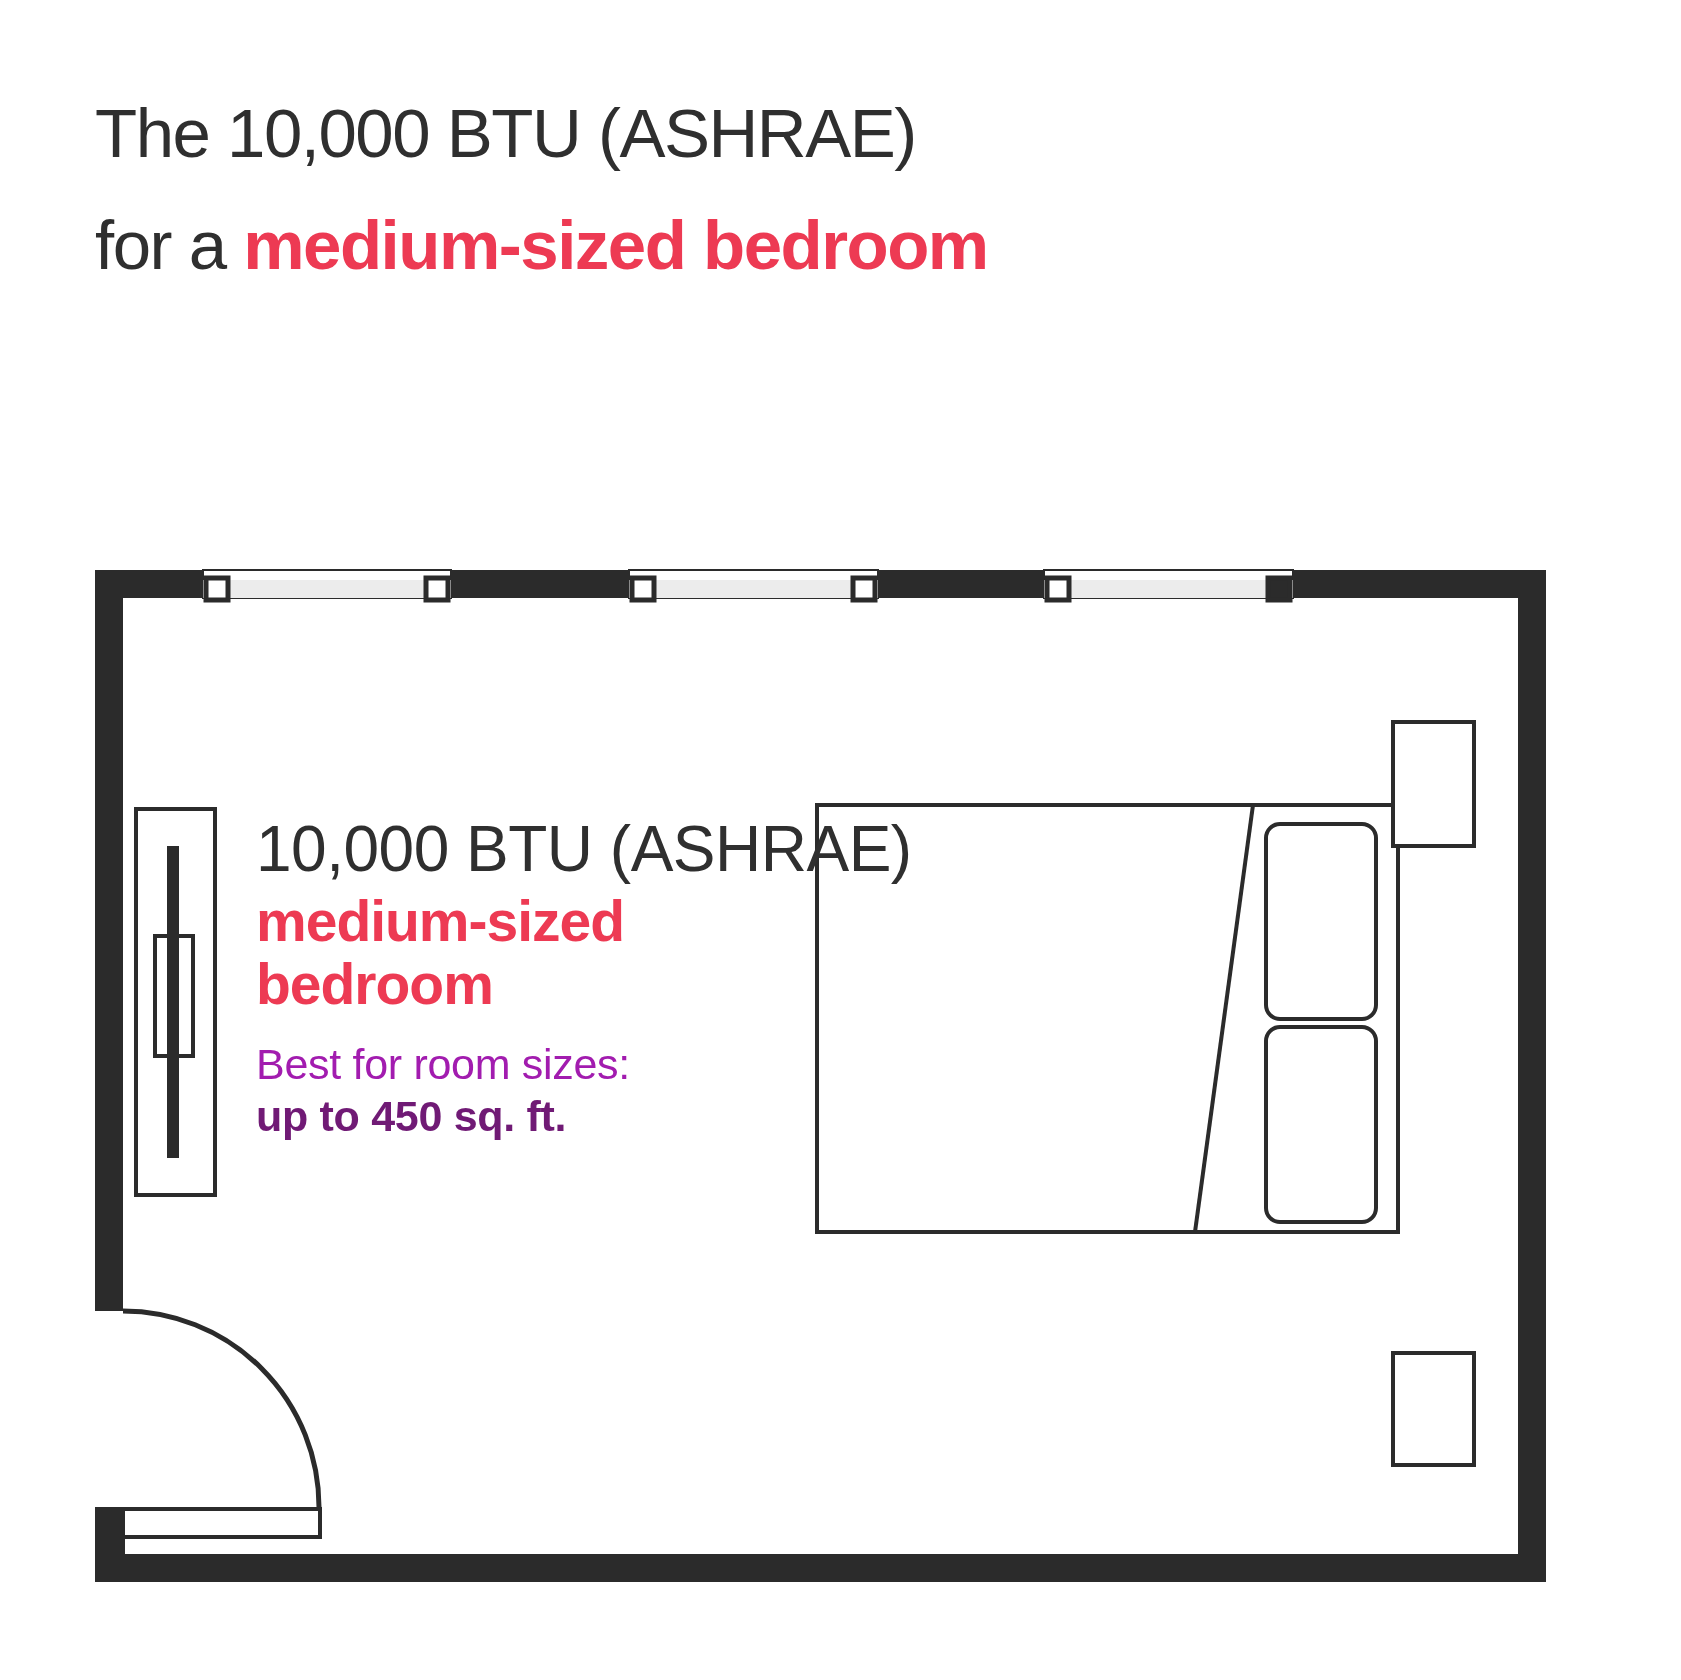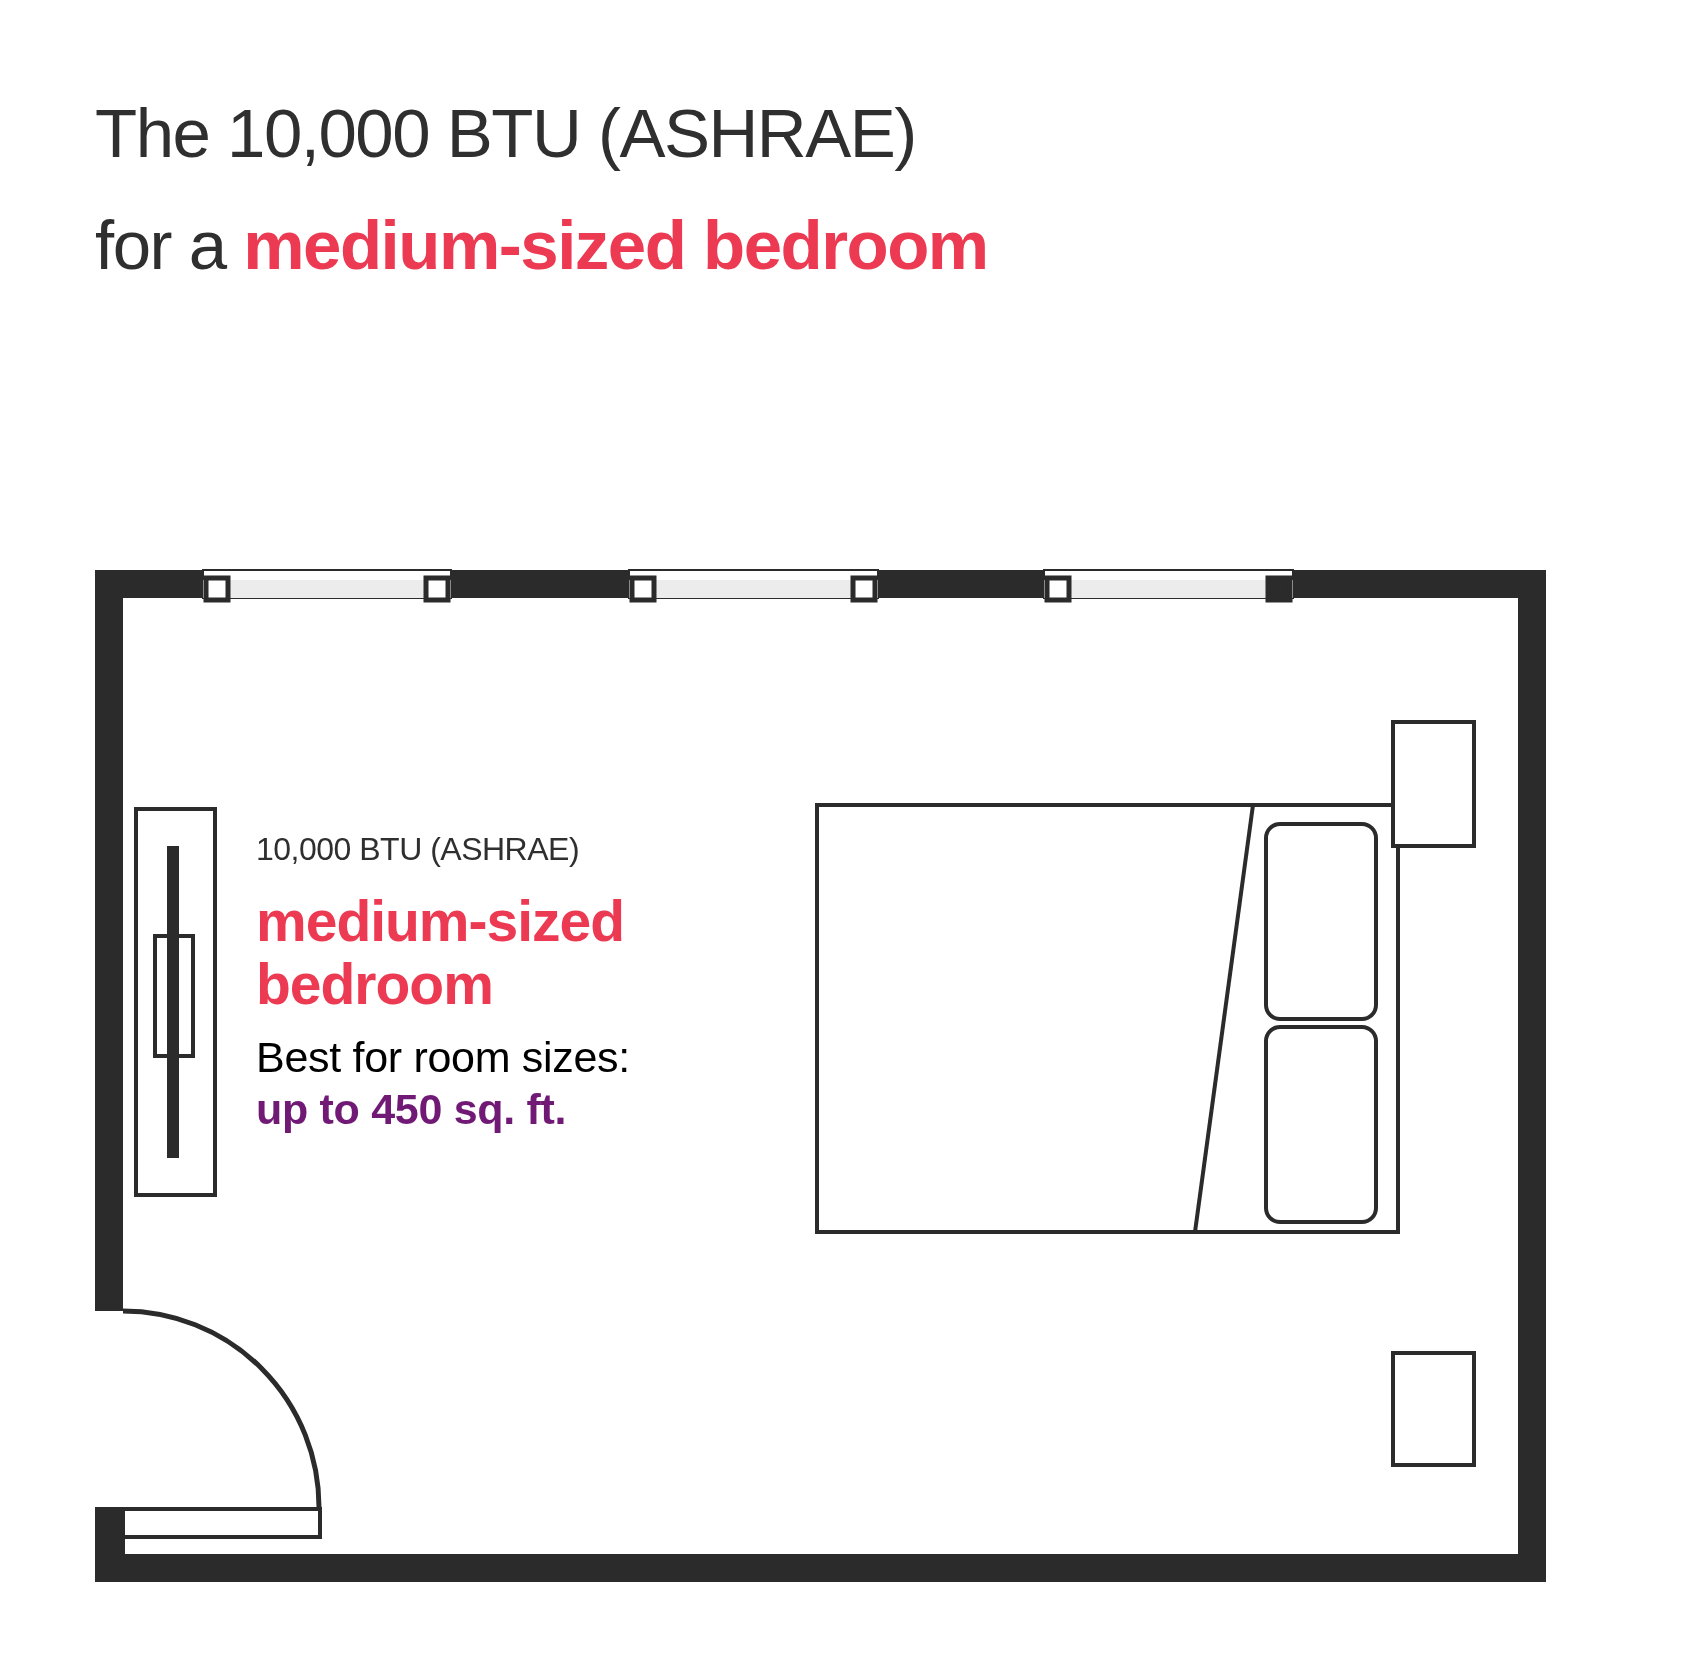--- a/index.html
+++ b/index.html
@@ -42,40 +42,40 @@
   }
 
   
   .plan-label {
     position: absolute;
     left: 256px;
     top: 820px;
     width: 600px;
   }
   .plan-label .lbl-btu {
-    font-size: 32px;
+    font-size: 64px;
     line-height: 58px;
     color: #2f2f2f;
     letter-spacing: -0.5px;
     white-space: nowrap;
   }
   .plan-label .lbl-room {
     font-size: 57px;
     line-height: 63px;
     font-weight: 700;
     color: #ED3A53;
     letter-spacing: -1px;
     margin-top: 12px;
     max-width: 520px;
   }
   .plan-label .lbl-best {
     font-size: 43px;
     line-height: 52px;
-    color: #000000;
-    margin-top: 15px;
+    color: #a21caf;
+    margin-top: 22px;
     letter-spacing: -0.3px;
   }
   .plan-label .lbl-size {
     font-size: 43px;
     line-height: 52px;
     font-weight: 700;
     color: #701a75;
     letter-spacing: -0.3px;
   }
 </style>

